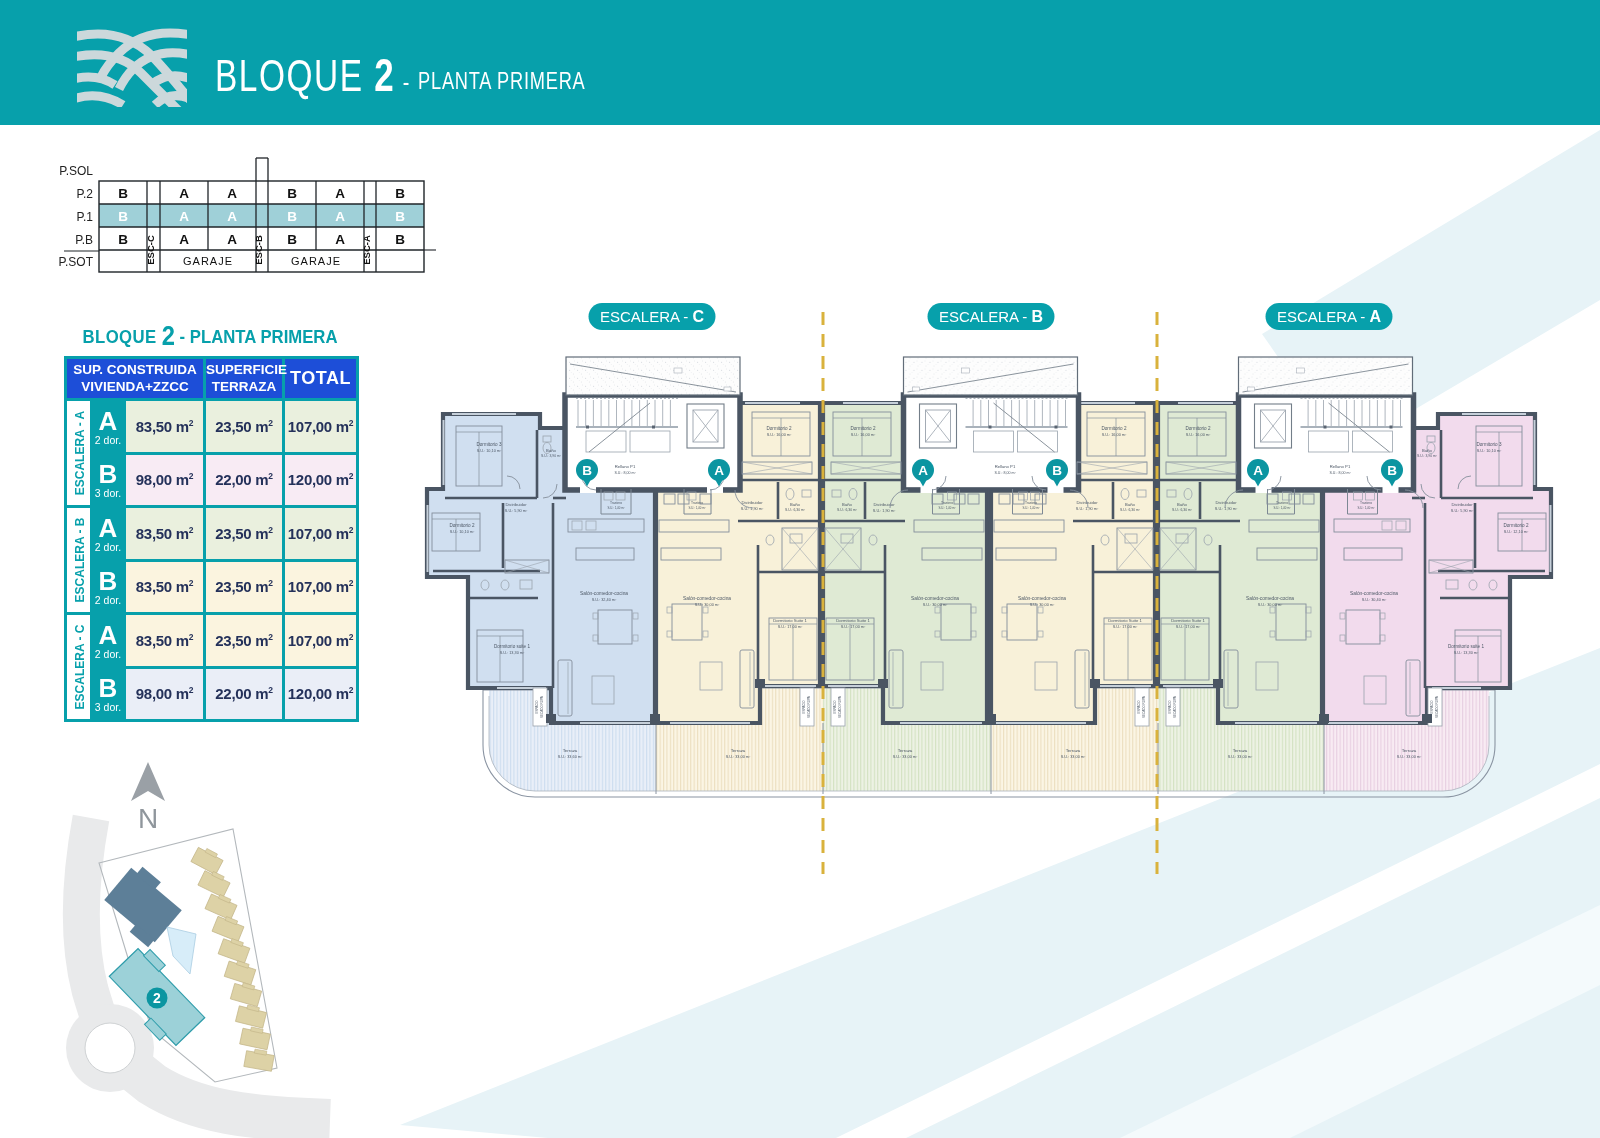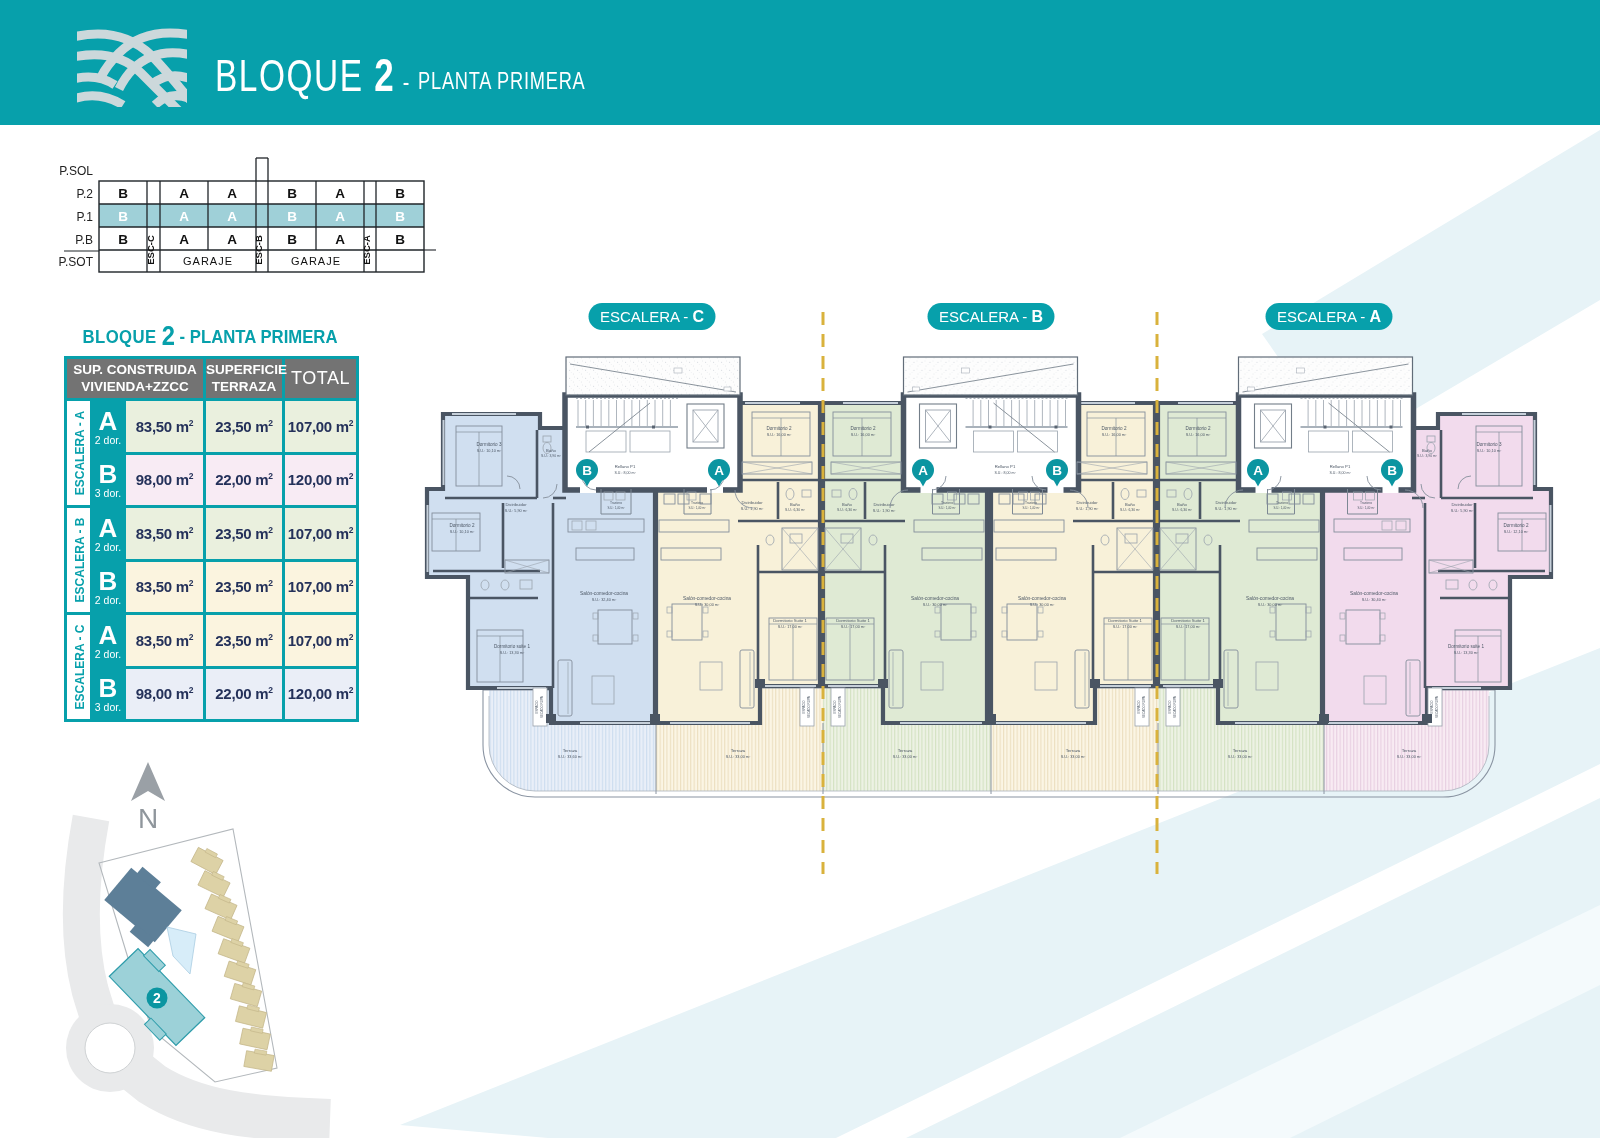--- a/index.html
+++ b/index.html
@@ -92,24 +92,24 @@
 <span style="font-size:19px;font-weight:bold;letter-spacing:0.5px">BLOQUE </span><span style="font-size:27px;font-weight:bold;vertical-align:-2px">2</span><span style="font-size:19px;font-weight:bold"> - PLANTA PRIMERA</span></div>
 <table style="border-collapse:collapse;width:292px;table-layout:fixed">
 <colgroup>
         <col style="width:26px">
         <col style="width:33px">
         <col style="width:80px">
         <col style="width:79px">
         <col style="width:74px">
       </colgroup>
 <tbody>
-        <tr style="background:#737373;color:#fff;height:42px">
+        <tr style="background:#1d4ed8;color:#fff;height:42px">
 <td colspan="3" style="border:3px solid #07a0ab;text-align:center;vertical-align:middle;font-size:13.5px;font-weight:bold;line-height:1.25">SUP. CONSTRUIDA<br>VIVIENDA+ZZCC</td>
 <td style="border:3px solid #07a0ab;text-align:center;vertical-align:middle;font-size:13.5px;font-weight:bold;line-height:1.25">SUPERFICIE<br>TERRAZA</td>
-<td style="border:3px solid #07a0ab;text-align:center;vertical-align:middle;font-size:18px;font-weight:normal;letter-spacing:0.5px">TOTAL</td>
+<td style="border:3px solid #07a0ab;text-align:center;vertical-align:middle;font-size:18px;font-weight:bold;letter-spacing:0.5px">TOTAL</td>
         </tr>
         <tr style="height:52px">
           <td rowspan="2" style="border:3px solid #07a0ab;background:#fff;padding:0">
             <div style="width:26px;height:104px;display:flex;align-items:center;justify-content:center">
               <div style="transform:rotate(-90deg);white-space:nowrap;color:#07a0ab;font-size:12px;font-weight:bold">ESCALERA - A</div>
             </div>
           </td>
           <td style="border:3px solid #07a0ab;background:#07a0ab;color:#fff;text-align:center;vertical-align:middle;padding:0;line-height:1">
             <div style="font-size:26px;font-weight:bold">A</div>
             <div style="font-size:10.5px;margin-top:1px">2 dor.</div>

